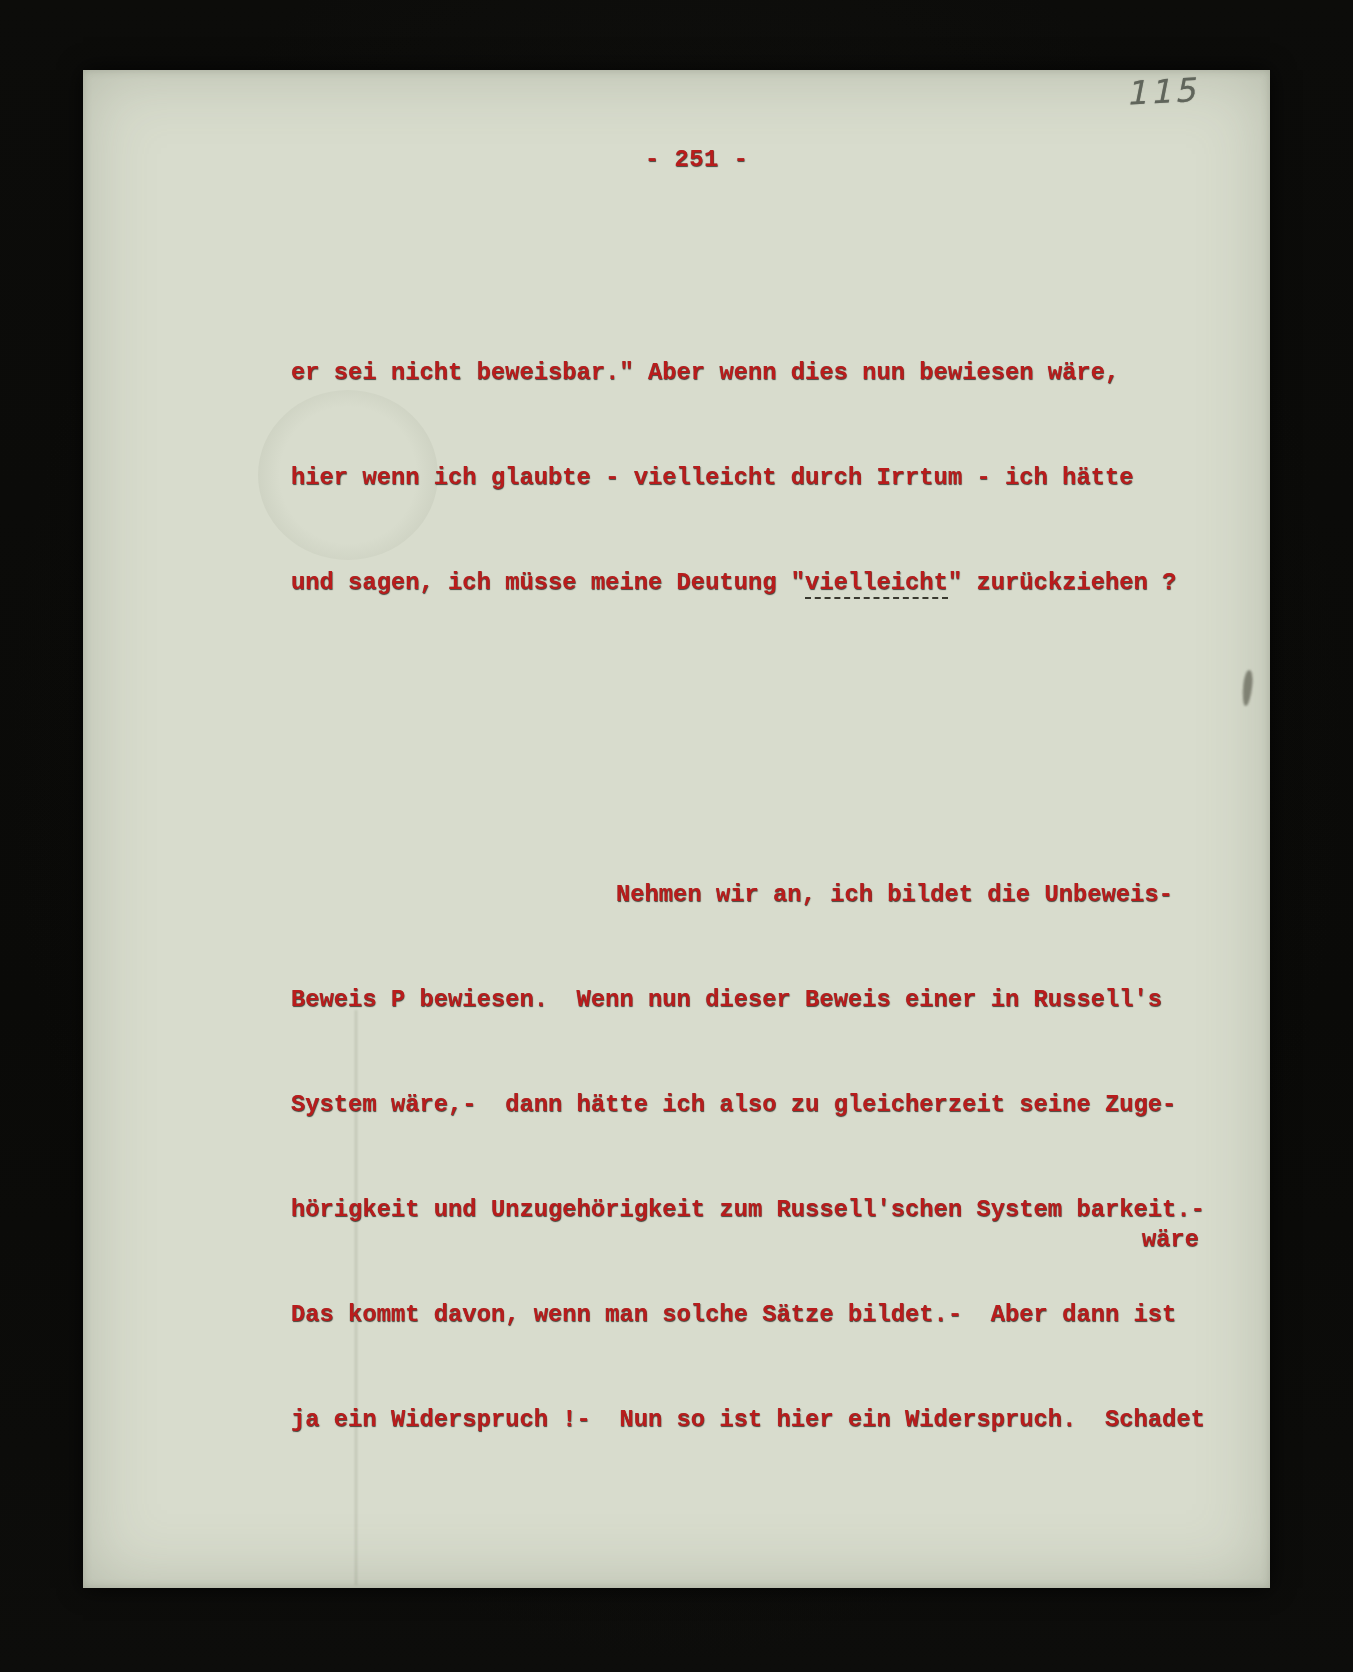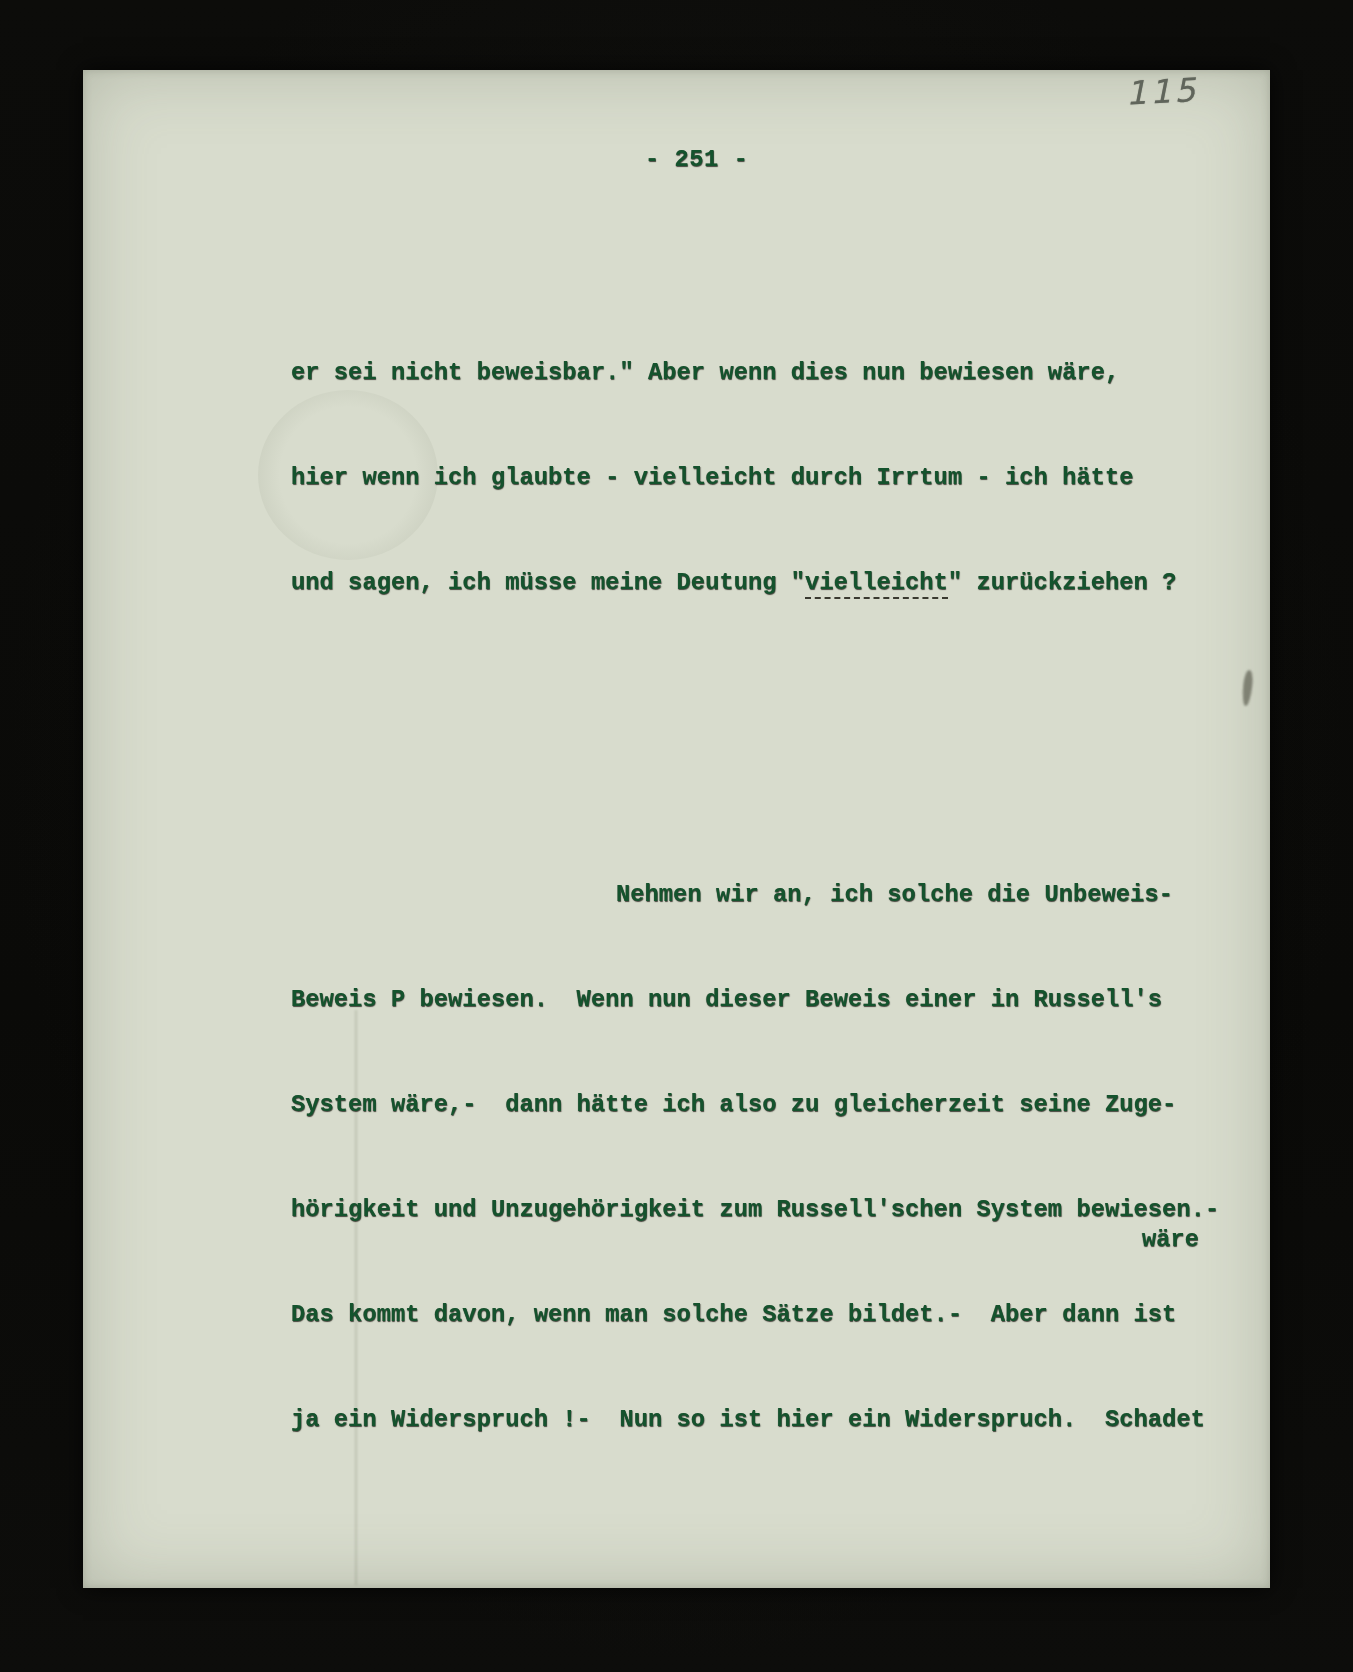--- a/index.html
+++ b/index.html
@@ -69,21 +69,21 @@
     top: 2px;
     font-family: "DejaVu Sans", sans-serif;
     font-size: 33px;
     font-weight: 400;
     color: #60655b;
     letter-spacing: 3px;
     transform: skewX(-14deg) rotate(-3deg);
     text-shadow: 0 0 1px rgba(96,101,91,0.6);
   }
   .typew {
-    color: #14532d;
+    color: #b91c1c;
     font-size: 23.8px;
     font-weight: bold;
     text-shadow: 0.4px 0.5px 1px rgba(42,42,35,0.85), -0.3px -0.2px 0.6px rgba(42,42,35,0.35);
     white-space: pre;
   }
   .page-number {
     position: absolute;
     left: 562px;
     top: 76px;
     line-height: normal;
@@ -132,24 +132,24 @@
 
     <div class="textblock typew">
 
       <div class="para">
         <div class="tline">er sei nicht beweisbar." Aber wenn dies nun bewiesen wäre,</div>
         <div class="tline">hier wenn ich glaubte - vielleicht durch Irrtum - ich hätte</div>
         <div class="tline"><span>und sagen, ich müsse meine Deutung "</span><span class="u-dashed">vielleicht</span><span>" zurückziehen ?</span></div>
       </div>
 
       <div class="para">
-        <div class="tline ind-a">Nehmen wir an, ich solche die Unbeweis-</div>
+        <div class="tline ind-a">Nehmen wir an, ich bildet die Unbeweis-</div>
         <div class="tline">Beweis P bewiesen.  Wenn nun dieser Beweis einer in Russell's</div>
         <div class="tline">System wäre,-  dann hätte ich also zu gleicherzeit seine Zuge-</div>
-        <div class="tline rel"><span>hörigkeit und Unzugehörigkeit zum Russell'schen System bewiesen.-</span><span class="interline-insert">wäre</span></div>
+        <div class="tline rel"><span>hörigkeit und Unzugehörigkeit zum Russell'schen System barkeit.-</span><span class="interline-insert">wäre</span></div>
         <div class="tline">Das kommt davon, wenn man solche Sätze bildet.-  Aber dann ist</div>
         <div class="tline">ja ein Widerspruch !-  Nun so ist hier ein Widerspruch.  Schadet</div>
         
       </div>
 
       
 
     </div>
   </div>
 </div>

